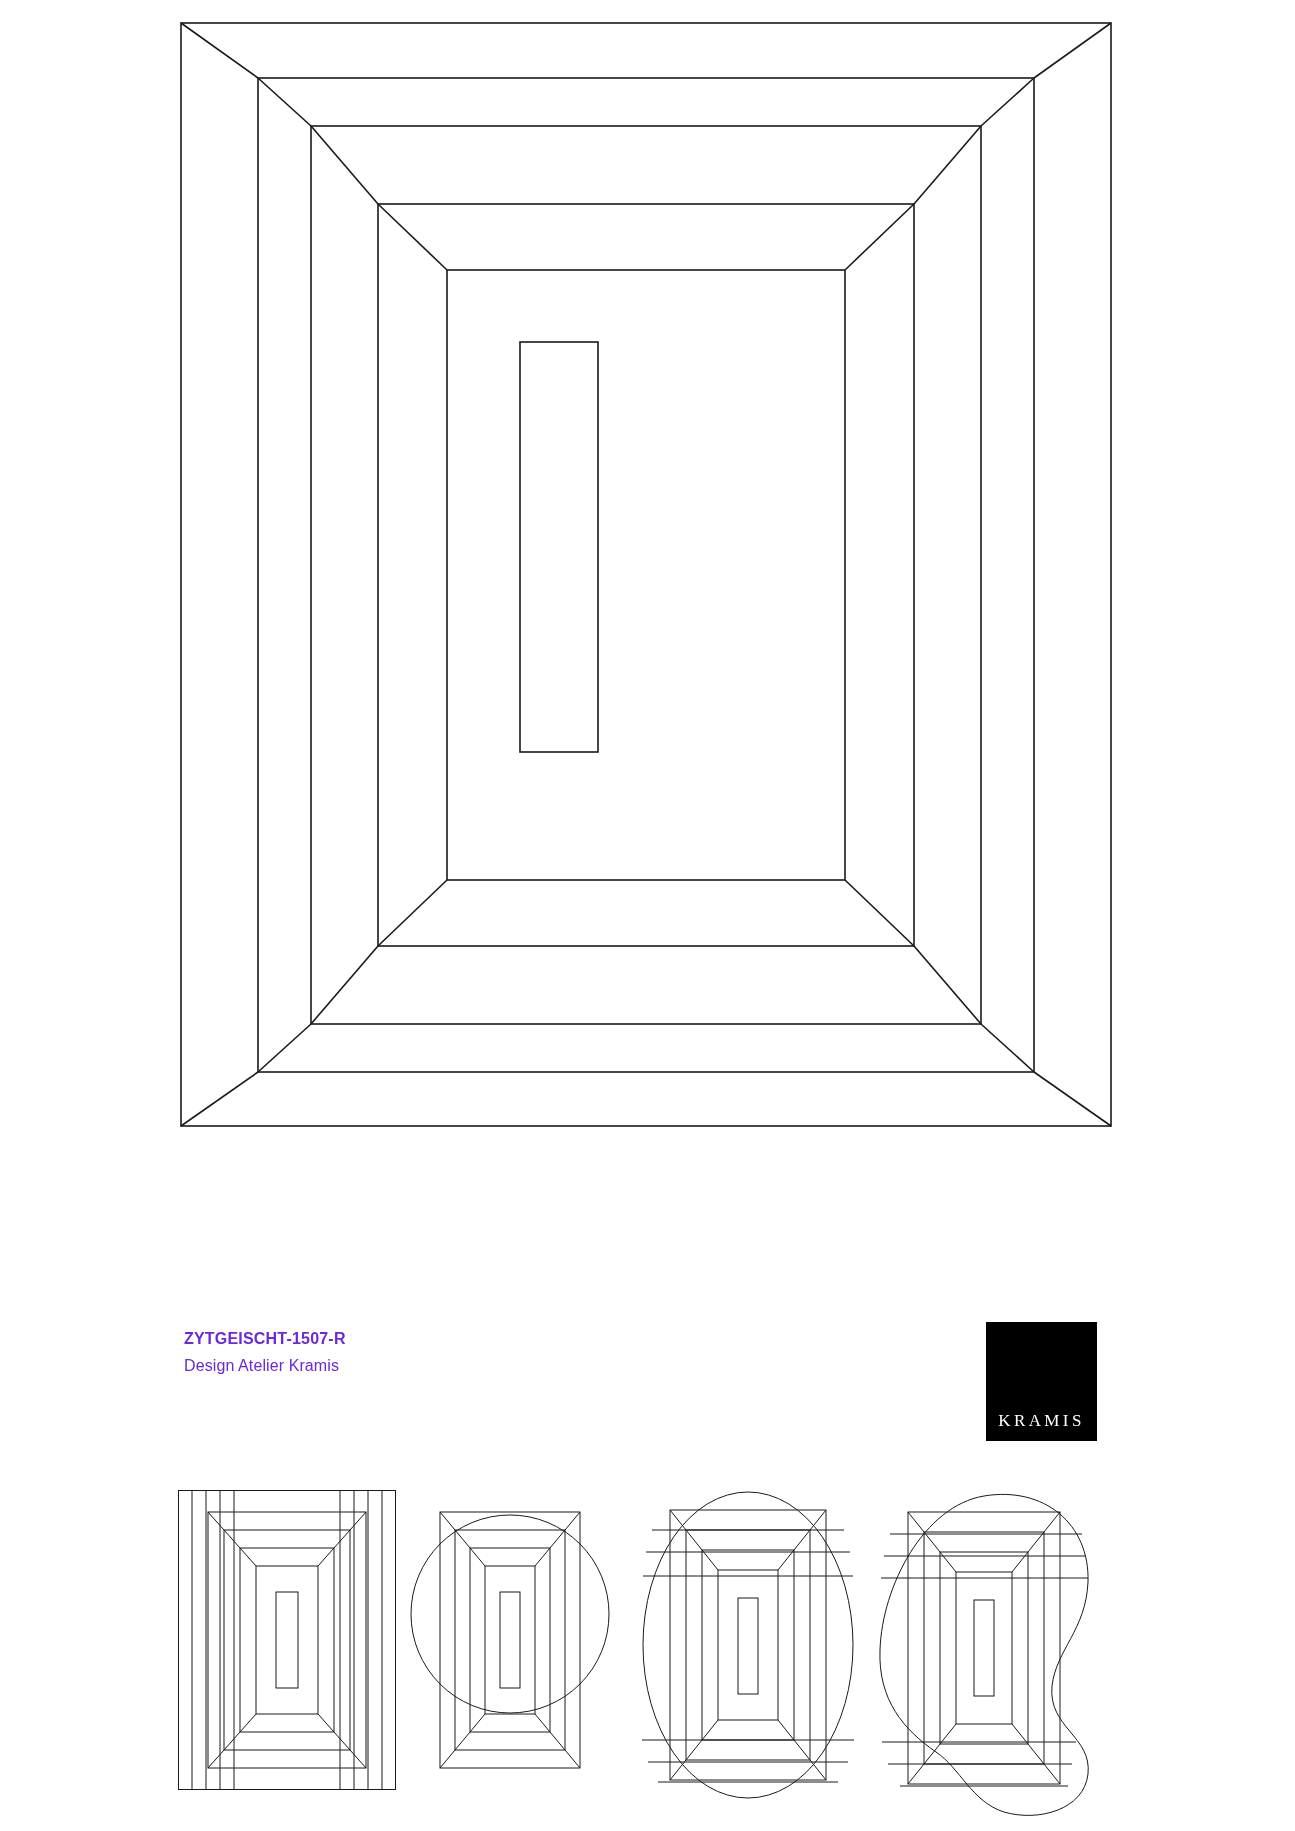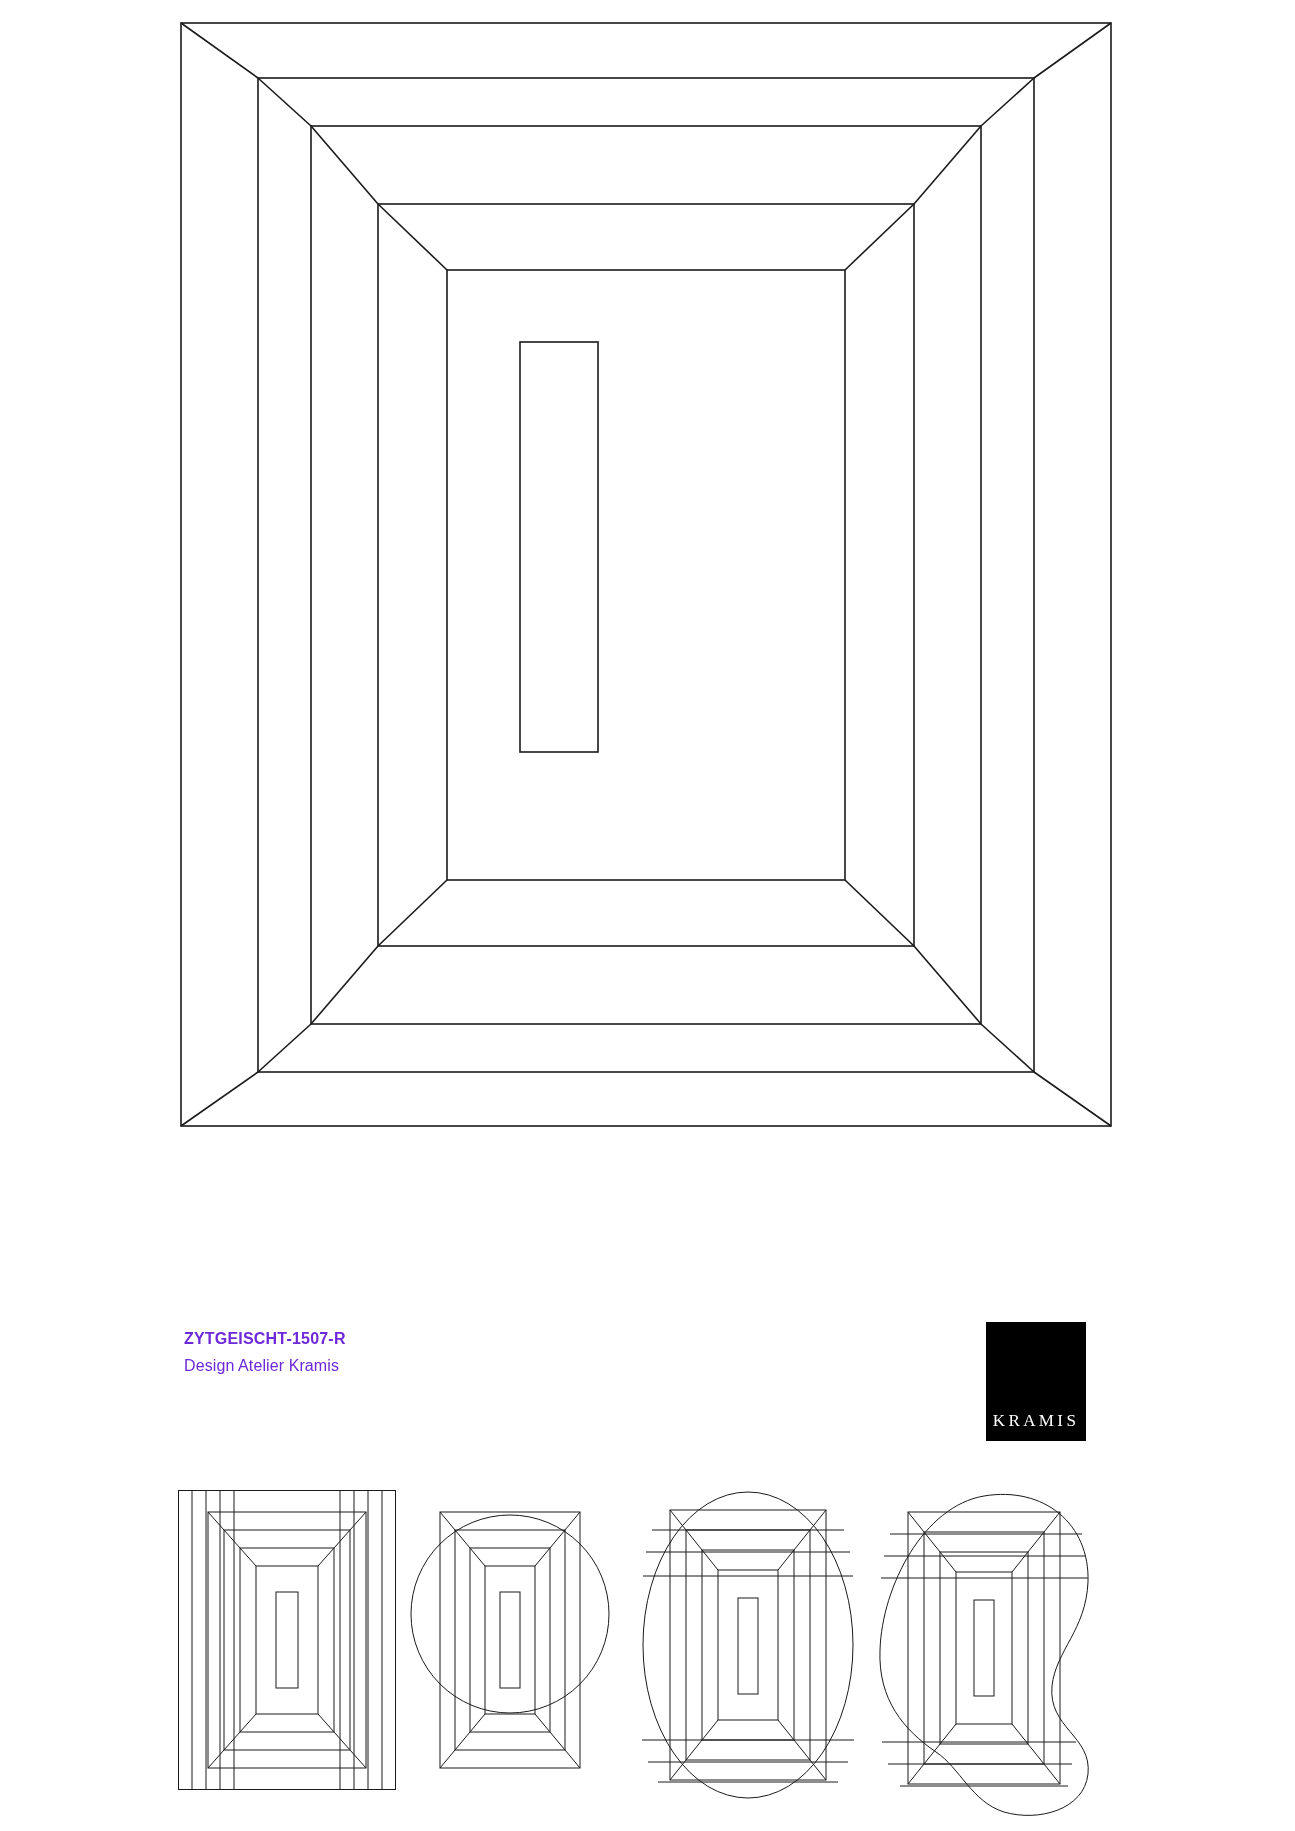--- a/index.html
+++ b/index.html
@@ -49,21 +49,21 @@
   }
   .caption .line.title {
     font-weight: bold;
     letter-spacing: 0.2px;
   }
   
   .logo {
     position: absolute;
     left: 986px;
     top: 1322px;
-    width: 100px;
+    width: 111px;
     height: 119px;
     background: #000000;
     display: flex;
     align-items: flex-end;
     justify-content: center;
   }
   .logo .logo-text {
     color: #ffffff;
     font-size: 17px;
     letter-spacing: 3.4px;

